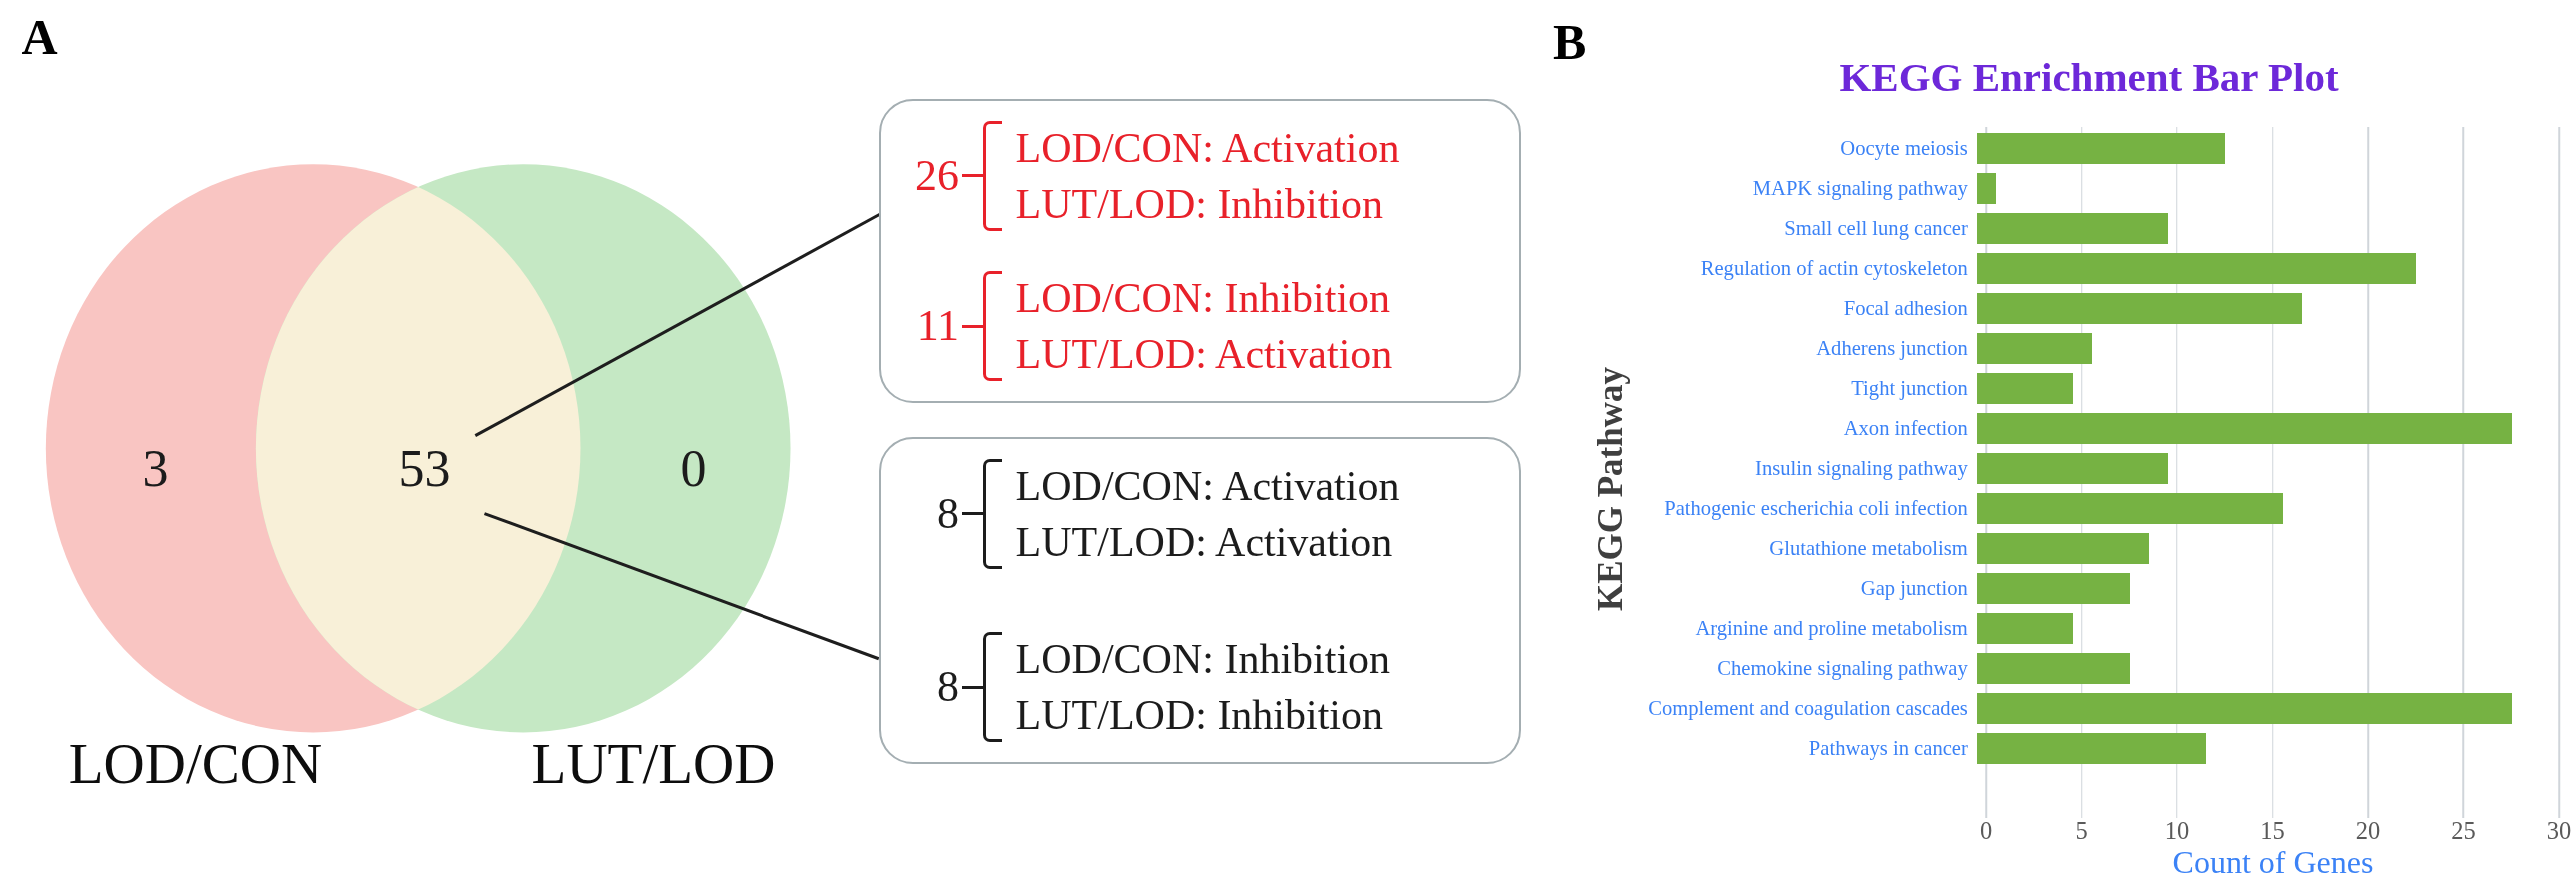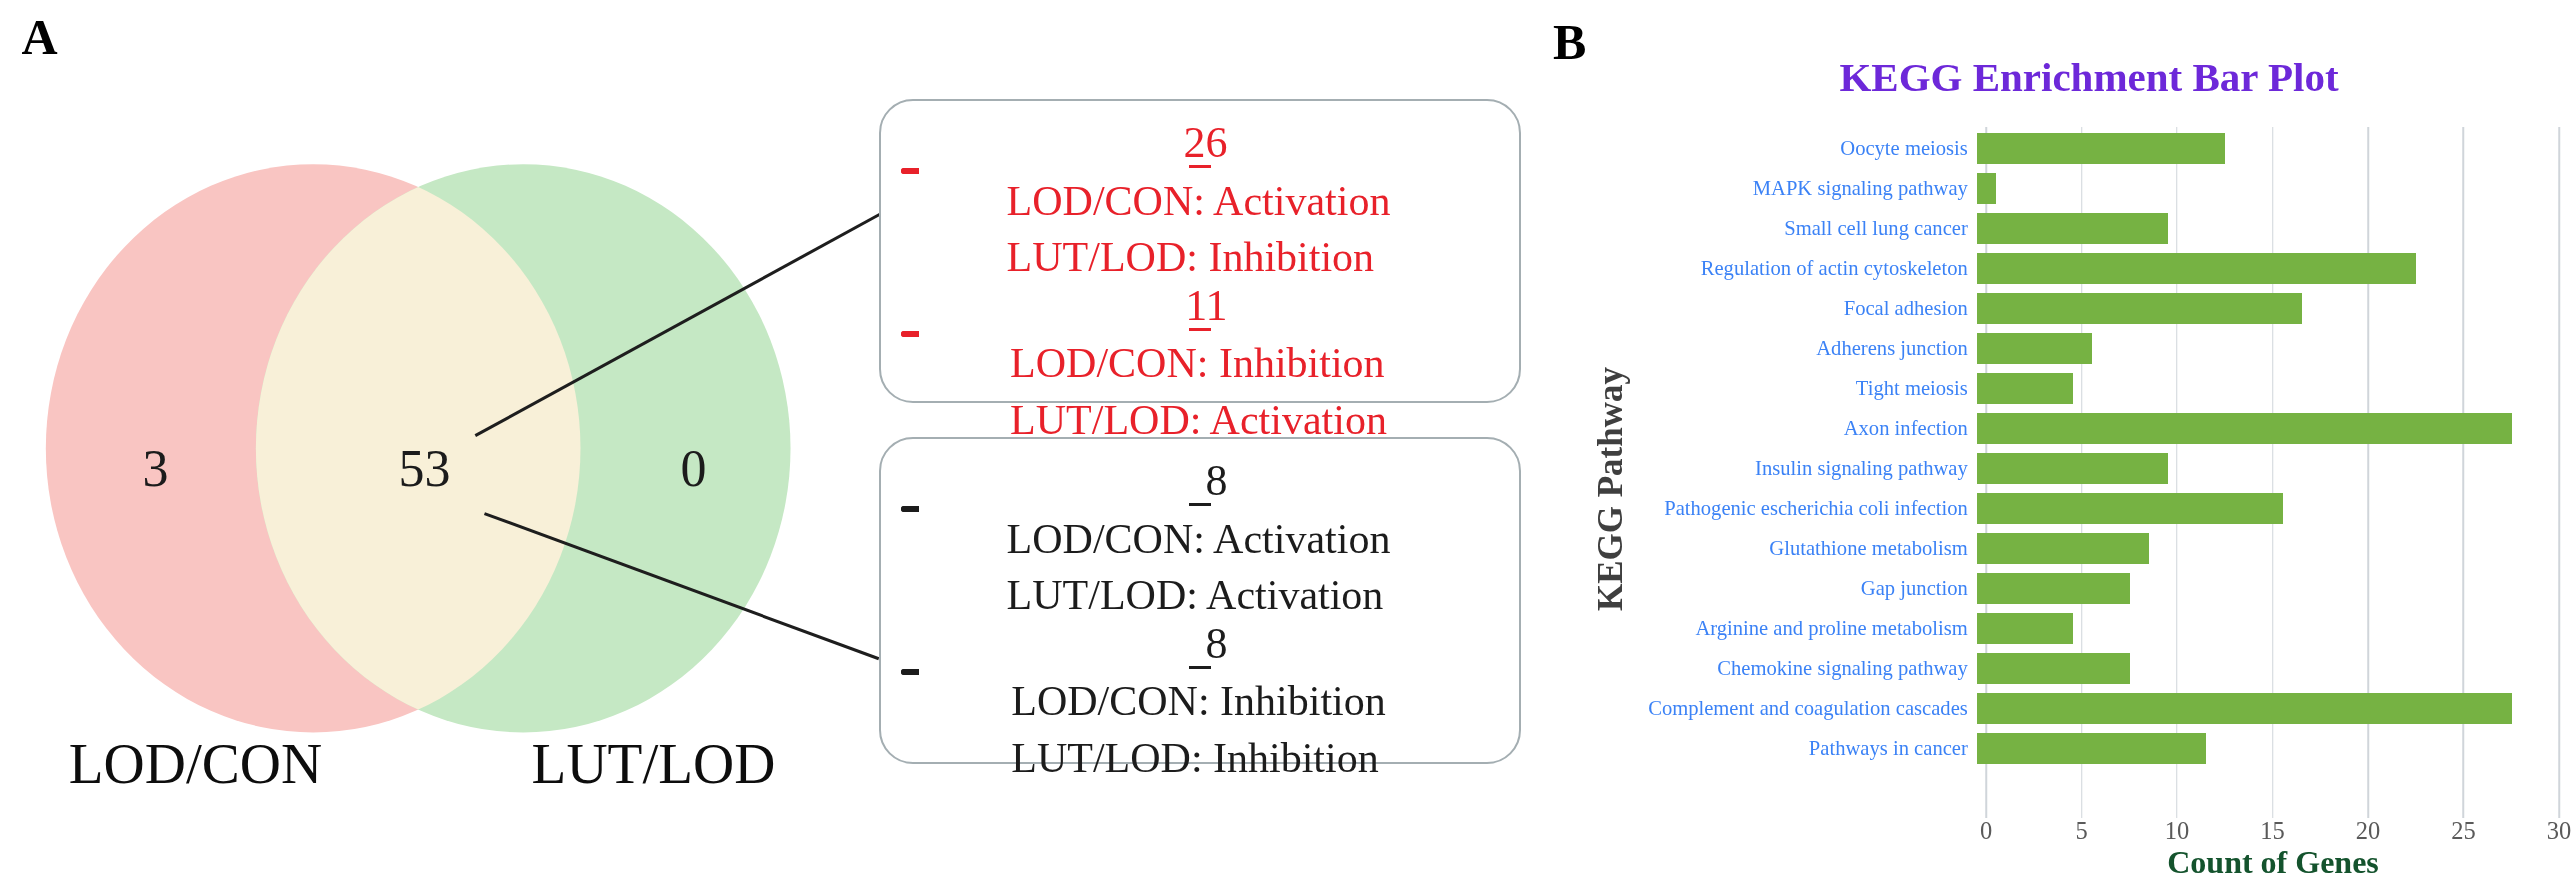--- a/index.html
+++ b/index.html
@@ -14,35 +14,35 @@
   .vlabel{position:absolute;width:397px;text-align:center;font-size:57px;color:#0d0d0d;
           line-height:1;white-space:nowrap;}
 
   
   #lines-svg{position:absolute;left:0;top:0;pointer-events:none;}
 
   
   .abox{position:absolute;background:#ffffff;border:2.3px solid #a4aeb2;border-radius:34px;
         box-sizing:border-box;display:flex;flex-direction:column;justify-content:space-between;
         padding:20px 23px 20px 20px;}
-  .group{display:flex;align-items:center;flex-direction:column;}
+  .group{display:flex;align-items:center;}
   .gnum{font-size:44px;min-width:58px;text-align:right;line-height:1;}
   .gdash{width:21.4px;height:3.1px;background:currentColor;flex:0 0 auto;margin-left:3.1px;}
   .gbrace{align-self:stretch;width:15.3px;flex:0 0 auto;border:3.1px solid currentColor;border-right:none;
           border-radius:6.9px 0 0 6.9px;margin-right:13.8px;}
   .glines{display:flex;flex-direction:column;gap:12.2px;font-size:42px;line-height:1.05;
           white-space:nowrap;padding:4.6px 0;}
 
   
   #chart-title{position:absolute;left:1833px;top:53px;width:512px;text-align:center;
                font-size:41px;font-weight:bold;color:#6d28d9;white-space:nowrap;}
   #y-axis-label{position:absolute;left:1611px;top:489px;transform:translate(-50%,-50%) rotate(-90deg);
                 font-size:35px;font-weight:bold;color:#3f3f3f;white-space:nowrap;}
   #x-axis-label{position:absolute;left:2059px;top:844px;width:428px;text-align:center;
-                font-size:32px;font-weight:bold;color:#14532d;white-space:nowrap;}
+                font-size:32px;font-weight:normal;color:#3b82f6;white-space:nowrap;}
   #gridlines{position:absolute;left:1986px;top:127px;width:573px;height:691px;}
   .vgrid{position:absolute;top:0;bottom:0;width:1.5px;background:#d0d5da;transform:translateX(-50%);}
   #chart-rows{position:absolute;left:1628px;top:128px;width:932px;}
   .crow{display:flex;height:40px;align-items:center;}
   .clabel{width:349px;padding-right:9.2px;box-sizing:border-box;text-align:right;font-size:20.6px;
           color:#3b82f6;white-space:nowrap;line-height:1;}
   .ctrack{position:relative;width:573px;height:31px;}
   .cbar{position:absolute;left:0;top:0;height:100%;}
   #x-ticks{position:absolute;left:1986px;top:819px;width:573px;height:34px;}
   .xtick{position:absolute;top:0;transform:translateX(-50%);font-size:24.5px;color:#5a5a5a;line-height:1;}
@@ -164,21 +164,21 @@
           <div class="cbar" style="width: 56.6667%; background: rgb(118, 178, 67);"></div>
         </div>
       </div>
       <div class="crow">
         <div class="clabel">Adherens junction</div>
         <div class="ctrack">
           <div class="cbar" style="width: 20%; background: rgb(118, 178, 67);"></div>
         </div>
       </div>
       <div class="crow">
-        <div class="clabel">Tight meiosis</div>
+        <div class="clabel">Tight junction</div>
         <div class="ctrack">
           <div class="cbar" style="width: 16.6667%; background: rgb(118, 178, 67);"></div>
         </div>
       </div>
       <div class="crow">
         <div class="clabel">Axon infection</div>
         <div class="ctrack">
           <div class="cbar" style="width: 93.3333%; background: rgb(118, 178, 67);"></div>
         </div>
       </div>

